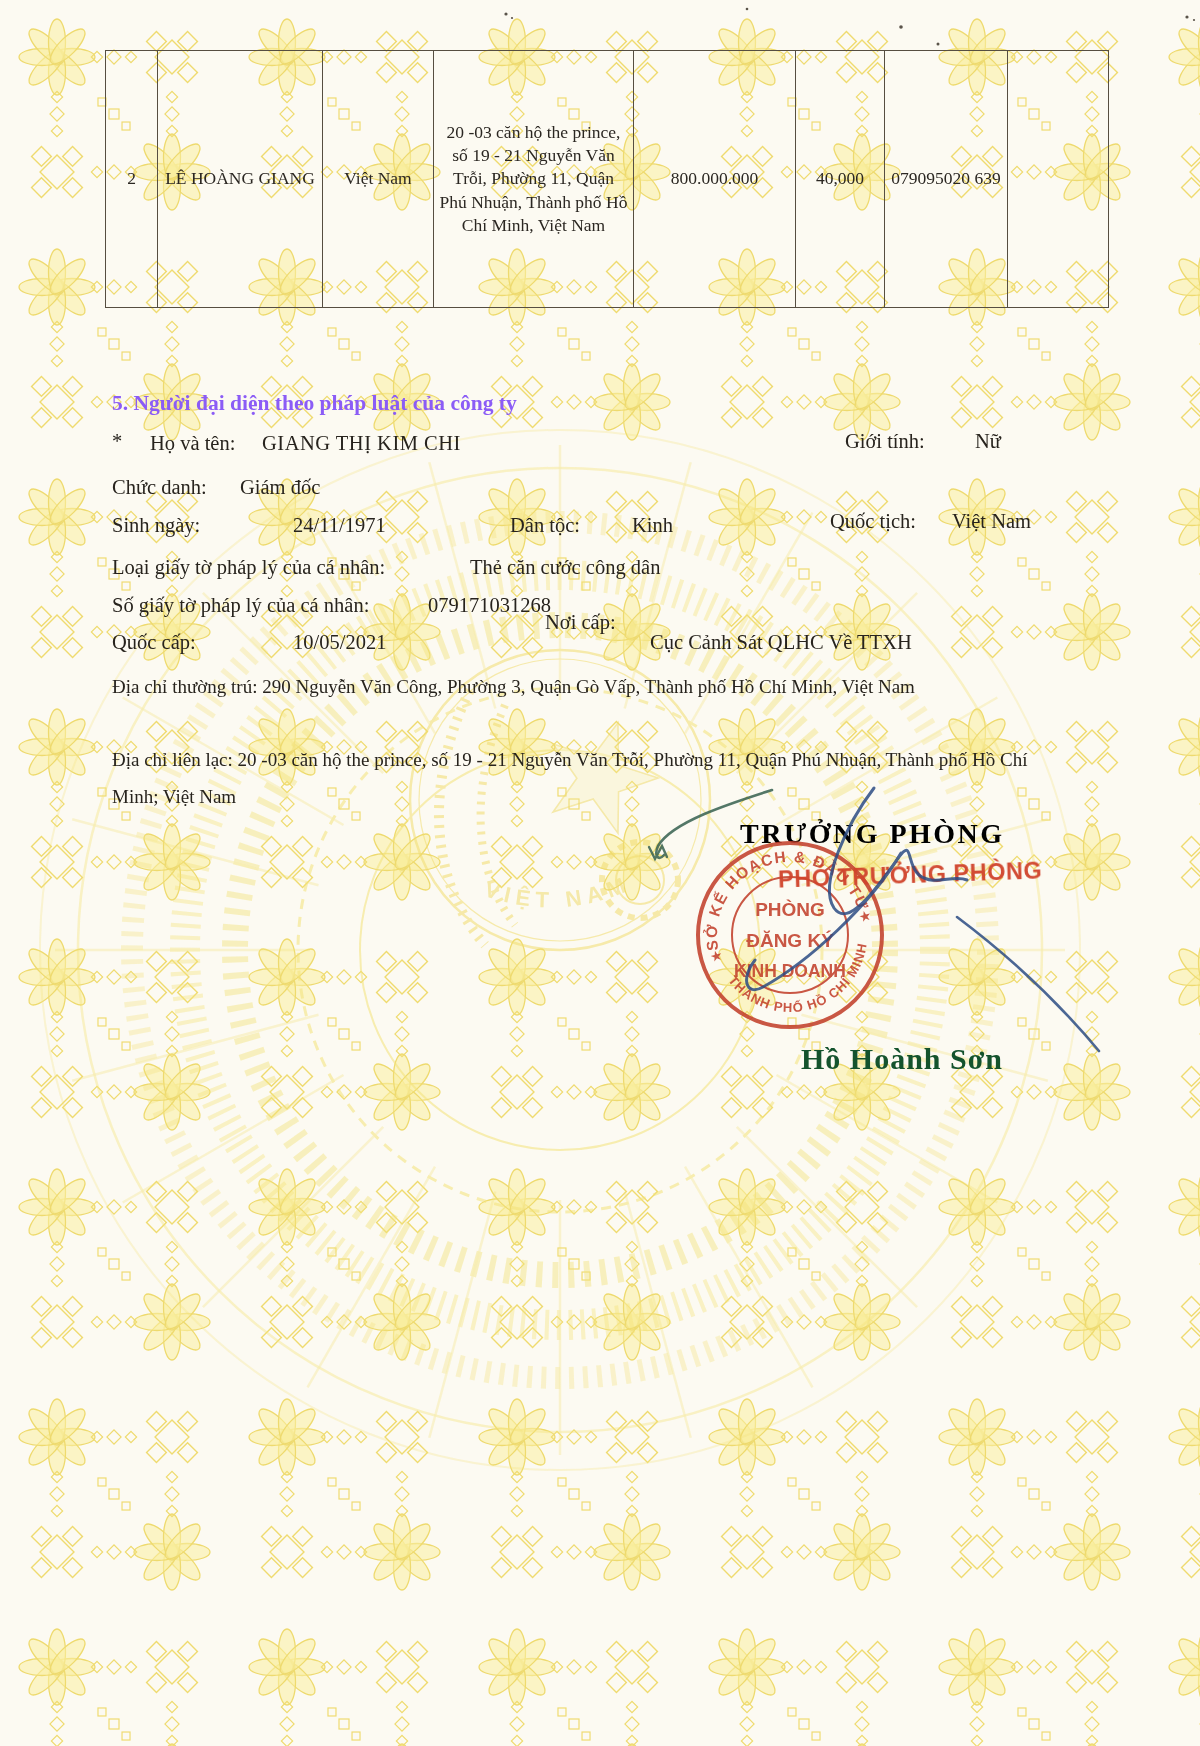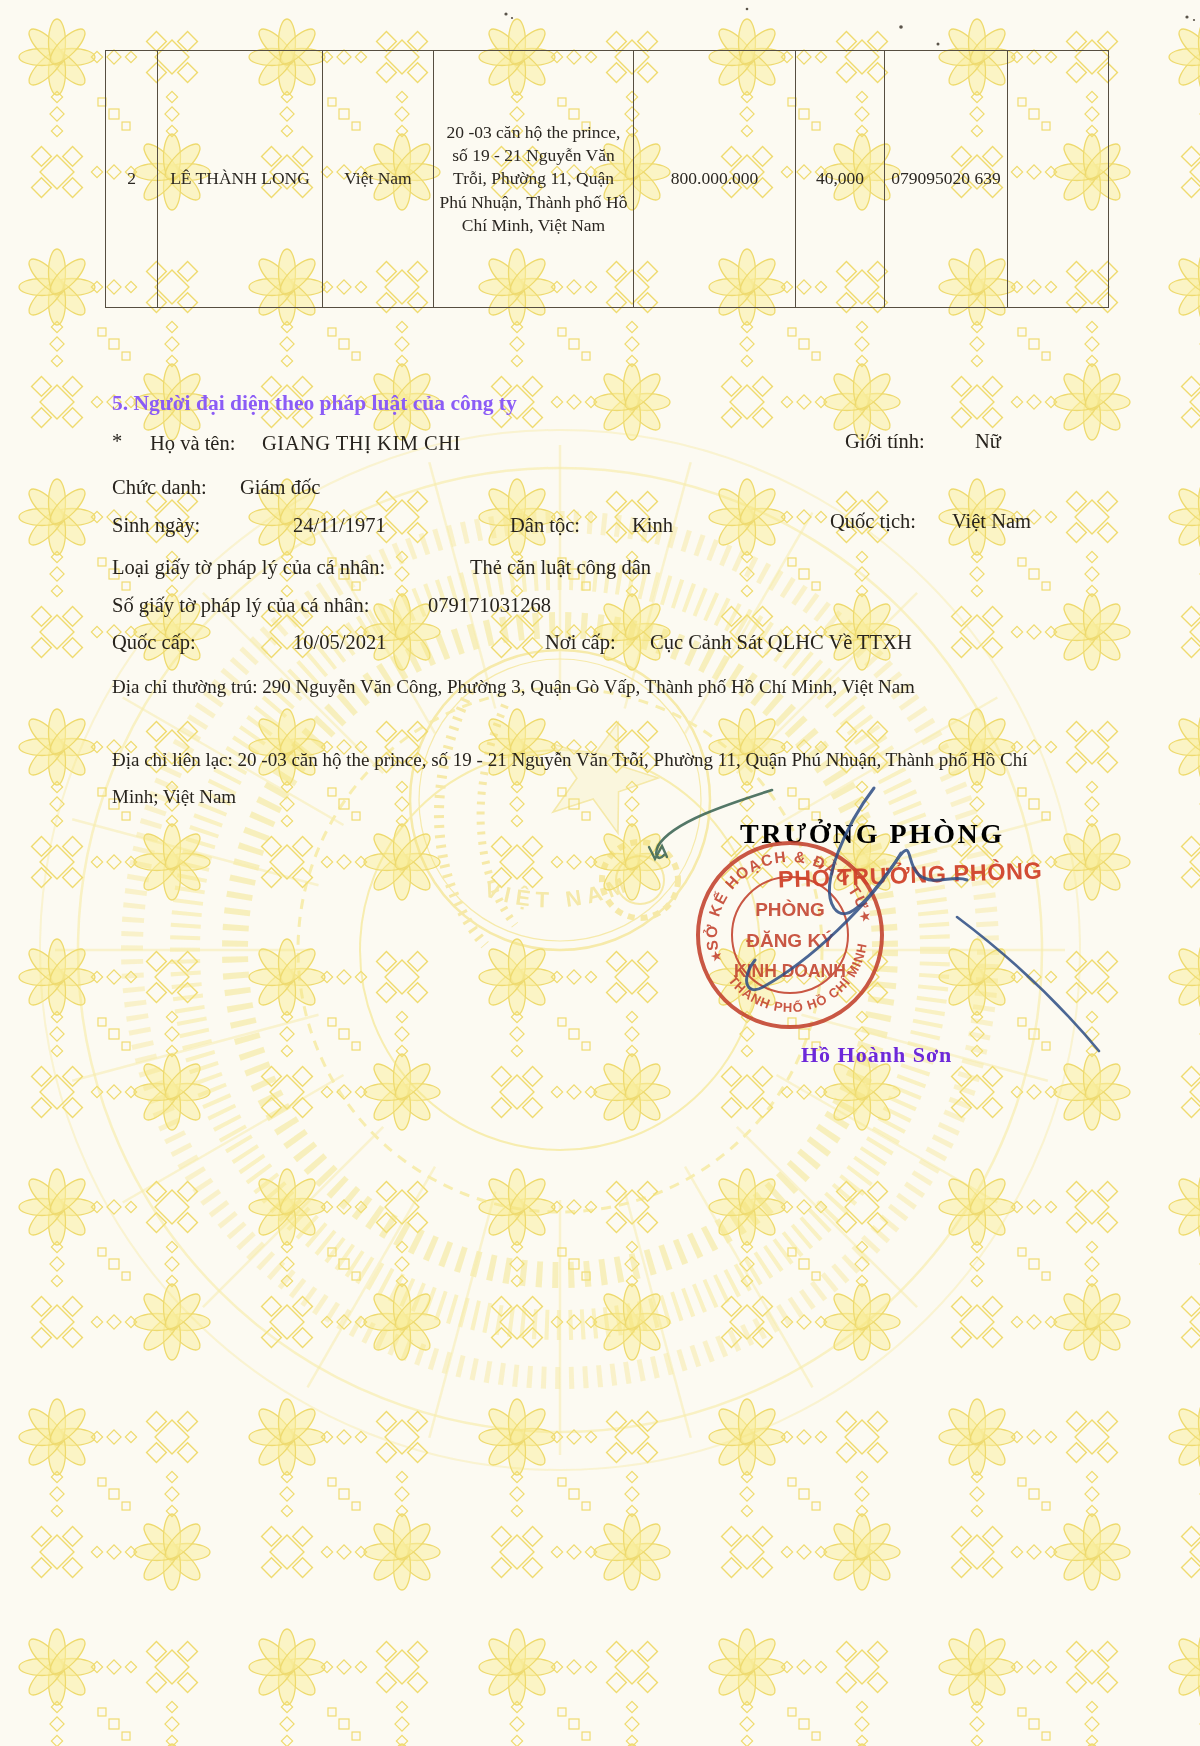--- a/index.html
+++ b/index.html
@@ -14,21 +14,21 @@
   td.namecell{padding:0 26px;}
   .t{position:absolute;font-size:20.5px;white-space:nowrap;z-index:2;}
   .blk{position:absolute;font-size:19px;line-height:37px;z-index:2;width:958px;}
   .it{}
   .heading{font-size:21.5px;font-weight:bold;color:#8b5cf6;}
   .sigtitle{position:absolute;left:740px;top:818px;font-size:28px;font-weight:bold;
         letter-spacing:2.5px;color:#000000;z-index:2;}
   .photitle{position:absolute;left:778px;top:862px;font-family:"Liberation Sans","DejaVu Sans",sans-serif;
         font-size:23.5px;font-weight:bold;color:#d0432b;letter-spacing:.5px;transform:rotate(-2deg);
         z-index:5;opacity:.95;}
-  .signer{position:absolute;left:801px;top:1042px;font-size:22px;font-weight:bold;color:#6d28d9;
+  .signer{position:absolute;left:801px;top:1042px;font-size:30px;font-weight:bold;color:#14532d;
         letter-spacing:1px;z-index:5;}
   .stampsvg{position:absolute;left:655px;top:800px;z-index:4;}
   .inksvg{position:absolute;left:0;top:0;z-index:6;pointer-events:none;}
 </style>
 </head>
 <body>
 
 <div class="page">
 
   <svg class="bg" width="1200" height="1746">
@@ -134,21 +134,21 @@
           <col style="width:111px">
           <col style="width:200px">
         <col style="width:162px">
           <col style="width:89px">
           <col style="width:123px">
           <col style="width:101px">
       </colgroup>
       <tbody>
           <tr>
         <td>2</td>
-        <td class="namecell">LÊ THÀNH LONG</td>
+        <td class="namecell">LÊ HOÀNG GIANG</td>
         <td>Việt Nam</td>
         <td class="addr">20 -03 căn hộ the prince, số 19 - 21 Nguyễn Văn Trỗi, Phường 11, Quận Phú Nhuận, Thành phố Hồ Chí Minh, Việt Nam</td>
         <td>800.000.000</td>
         <td>40,000</td>
         <td>079095020 639</td>
         <td></td>
       </tr>
     </tbody>
       </table>
   </div>
@@ -165,28 +165,28 @@
   <div class="t" style="left:240px;top:476px">Giám đốc</div>
 
   <div class="t" style="left:112px;top:514px">Sinh ngày:</div>
   <div class="t it" style="left:293px;top:514px">24/11/1971</div>
   <div class="t" style="left:510px;top:514px">Dân tộc:</div>
   <div class="t it" style="left:632px;top:514px">Kinh</div>
   <div class="t it" style="left:830px;top:510px">Quốc tịch:</div>
   <div class="t it" style="left:952px;top:510px">Việt Nam</div>
 
   <div class="t" style="left:112px;top:556px">Loại giấy tờ pháp lý của cá nhân:</div>
-  <div class="t it" style="left:470px;top:556px">Thẻ căn luật công dân</div>
+  <div class="t it" style="left:470px;top:556px">Thẻ căn cước công dân</div>
 
   <div class="t" style="left:112px;top:594px">Số giấy tờ pháp lý của cá nhân:</div>
   <div class="t it" style="left:428px;top:594px">079171031268</div>
 
   <div class="t" style="left:112px;top:631px">Quốc cấp:</div>
   <div class="t it" style="left:293px;top:631px">10/05/2021</div>
-  <div class="t" style="left:545px;top:631px">Nơi cấp:</div>
+  <div class="t" style="left:545px;top:611px">Nơi cấp:</div>
   <div class="t it" style="left:650px;top:631px">Cục Cảnh Sát QLHC Về TTXH</div>
 
   <div class="blk" style="left:112px;top:668px">
     <span>Địa chỉ thường trú:</span>
     <span class="it">290 Nguyễn Văn Công, Phường 3, Quận Gò Vấp, Thành phố Hồ Chí Minh, Việt Nam</span>
   </div>
 
   <div class="blk" style="left:112px;top:741px">
     <span>Địa chỉ liên lạc:</span>
     <span class="it">20 -03 căn hộ the prince, số 19 - 21 Nguyễn Văn Trỗi, Phường 11, Quận Phú Nhuận, Thành phố Hồ Chí Minh; Việt Nam</span>

